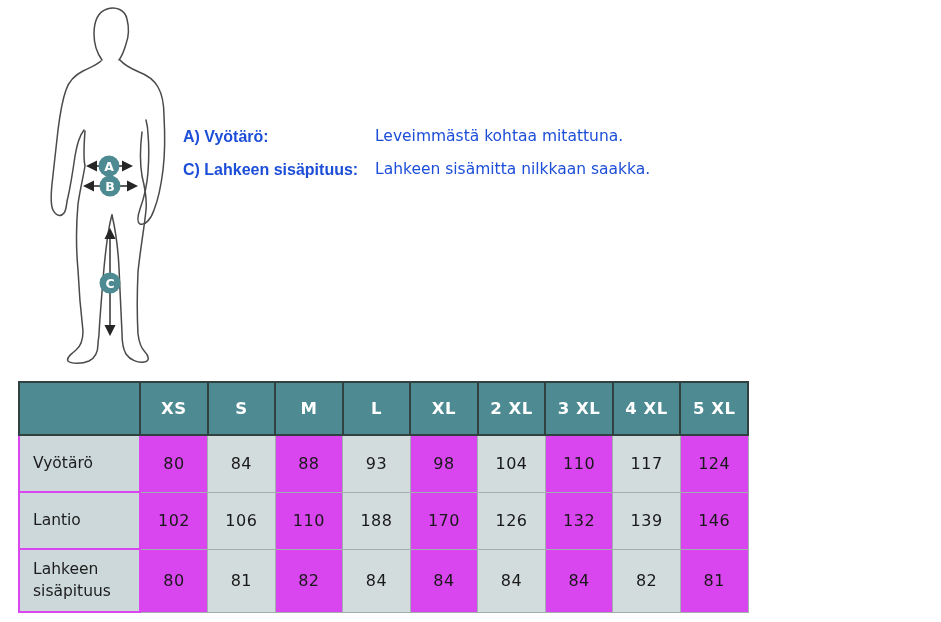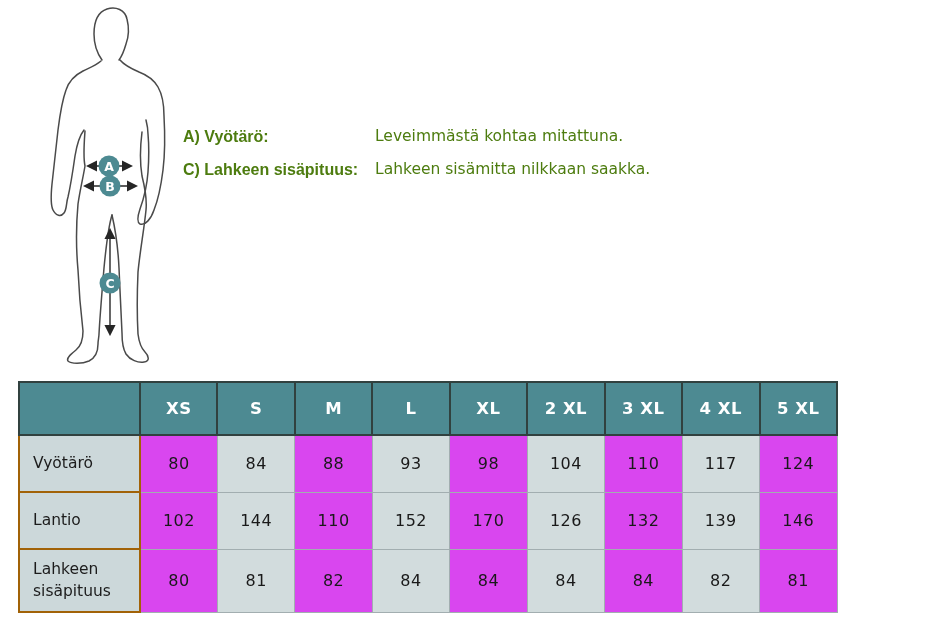--- a/index.html
+++ b/index.html
@@ -17,54 +17,54 @@
   .marker-circle{fill:#4d8a92;}
   .marker-letter{
     fill:#ffffff;font-family:"DejaVu Sans",sans-serif;
     font-size:12.5px;font-weight:bold;text-anchor:middle;
   }
   
   .legend{
     position:absolute;left:183px;top:128px;
     display:grid;grid-template-columns:192px auto;
     row-gap:16px;column-gap:0;
-    color:#4d7c0f;
+    color:#1d4ed8;
   }
   .legend-label{
     font-family:"Liberation Sans",sans-serif;
     font-weight:bold;font-size:16px;line-height:17px;white-space:nowrap;
   }
   .legend-desc{
     font-family:"DejaVu Sans",sans-serif;
     font-size:15.5px;line-height:17px;white-space:nowrap;
   }
   
   .size-table{
-    position:absolute;left:18px;top:381px;width:820px;
+    position:absolute;left:18px;top:381px;width:731px;
     border-collapse:collapse;table-layout:fixed;
   }
   .size-table col.label-col{width:121px;}
   .size-table th{
     height:49px;
     background:#4d8a92;color:#ffffff;
     font-size:16.5px;font-weight:bold;letter-spacing:.5px;
     border:2px solid #31413f;
     text-align:center;vertical-align:middle;
   }
   .size-table td{
     height:53px;
     border:1px solid #a2aeb0;
     background:#d946ef;
     font-size:16px;color:#191919;letter-spacing:.5px;
     text-align:center;vertical-align:middle;
   }
   .size-table td:nth-child(2n+3){background:#d2dcdd;}
   .size-table td.rowlabel{
     background:#ccd8da;
-    border:2px solid #a16207;
+    border:2px solid #d946ef;
     text-align:left;padding-left:13px;
     font-size:15.5px;letter-spacing:0;line-height:1.4;color:#1c1c1c;
   }
   .size-table tr.last td{height:59px;}
 </style>
 </head>
 <body>
 
 <div class="stage">
 
@@ -146,23 +146,23 @@
         <td>93</td>
         <td>98</td>
         <td>104</td>
         <td>110</td>
         <td>117</td>
         <td>124</td>
       </tr>
       <tr>
         <td class="rowlabel">Lantio</td>
         <td>102</td>
-        <td>144</td>
+        <td>106</td>
         <td>110</td>
-        <td>152</td>
+        <td>188</td>
         <td>170</td>
         <td>126</td>
         <td>132</td>
         <td>139</td>
         <td>146</td>
       </tr>
       <tr class="last">
         <td class="rowlabel">Lahkeen sisäpituus</td>
         <td>80</td>
         <td>81</td>

